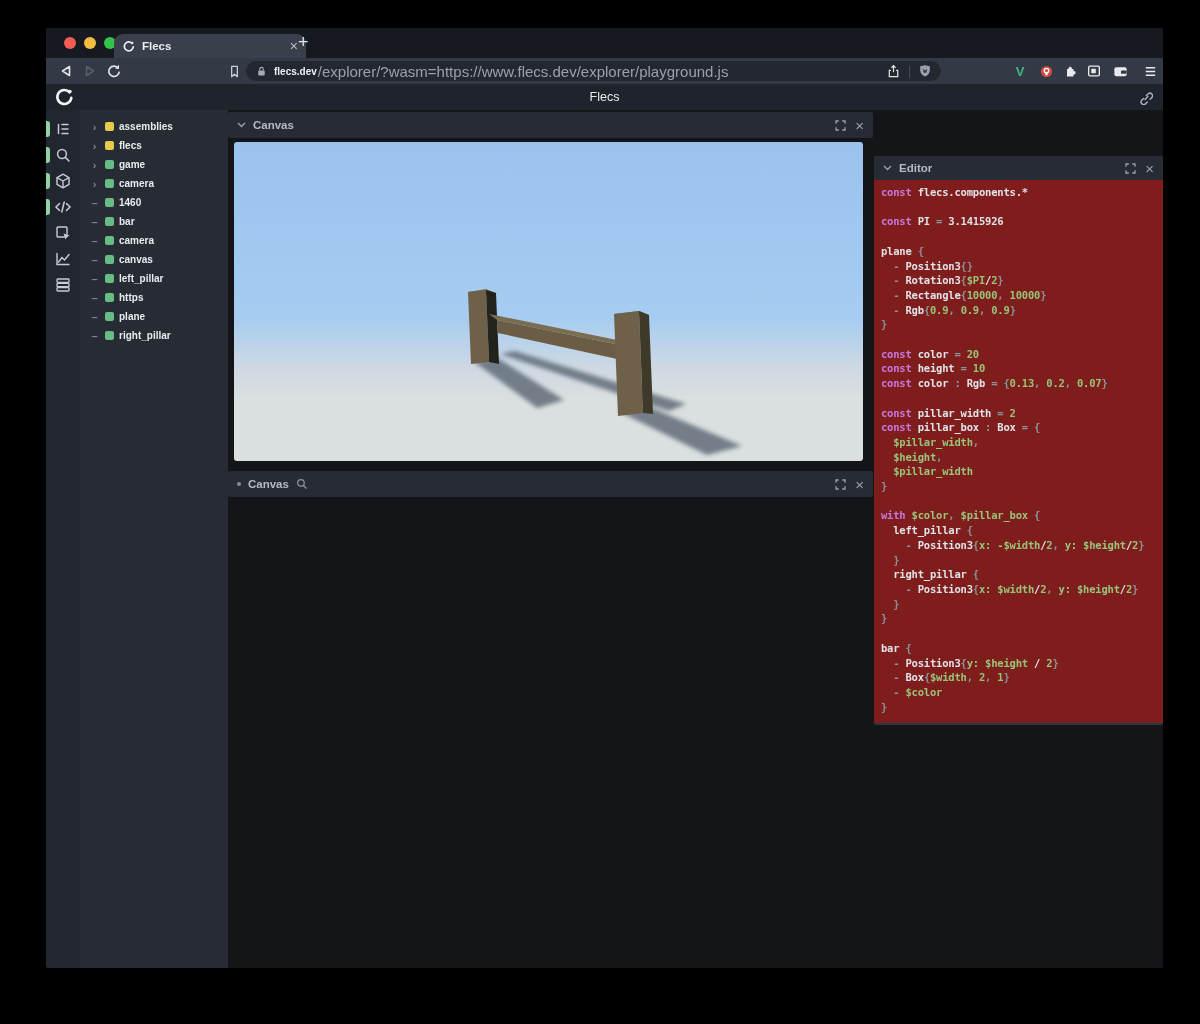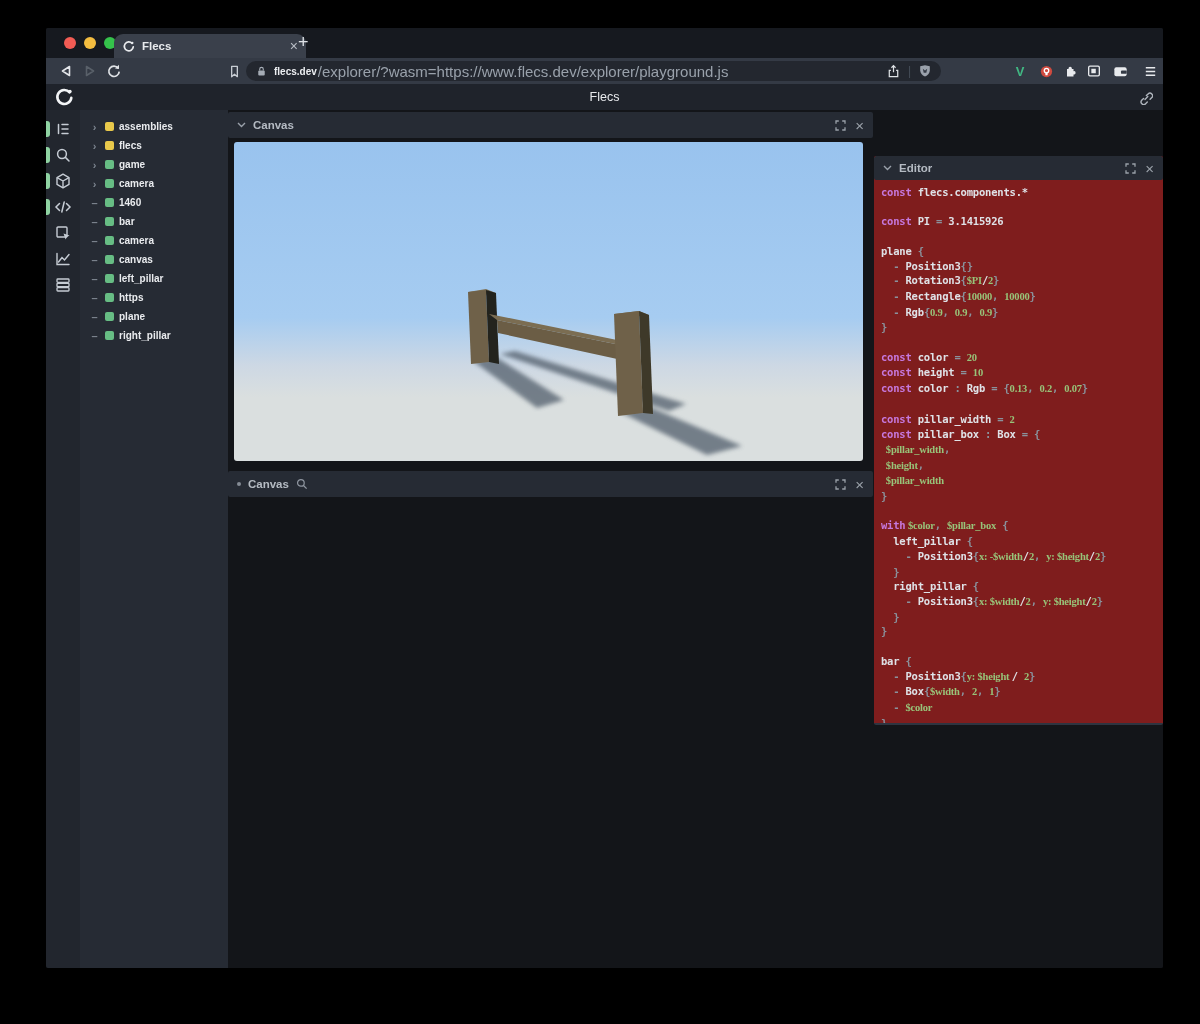--- a/index.html
+++ b/index.html
@@ -51,21 +51,21 @@
   .dot{width:4px;height:4px;border-radius:50%;background:#858c95;}
   #canvas-header{left:0;top:2px;width:645px;}
   #scene{position:absolute;left:6px;top:32px;width:629px;height:319px;border-radius:3px;overflow:hidden;}
   #search-header{left:0;top:361px;width:645px;}
   #editor{position:absolute;left:646px;top:2px;width:289px;height:569px;background:#7f1d1d;
     border-radius:2px;overflow:hidden;box-sizing:border-box;border-bottom:2px solid #2e3440;margin-top:44px;}
   #editor .panel-header{position:relative;height:24px;width:100%;}
   #code{padding:5px 0 0 7px;}
   .cl{font-family:"DejaVu Sans Mono",monospace;font-size:10.5px;font-weight:700;
     line-height:14.7px;white-space:pre;letter-spacing:-0.2px;}
-  .tk-k{color:var(--kw);} .tk-w{color:#dfe2e7;} .tk-g{color:var(--val);font-family:Liberation Serif, serif;} .tk-p{color:#8a929c;}
+  .tk-k{color:var(--kw);} .tk-w{color:#dfe2e7;} .tk-g{color:var(--val);} .tk-p{color:#8a929c;}
   svg{display:block;}
 </style>
 </head>
 <body>
 
 <div class="window">
 
   <div class="tabstrip">
     <div class="lights">
       <div class="light l-red"></div>

